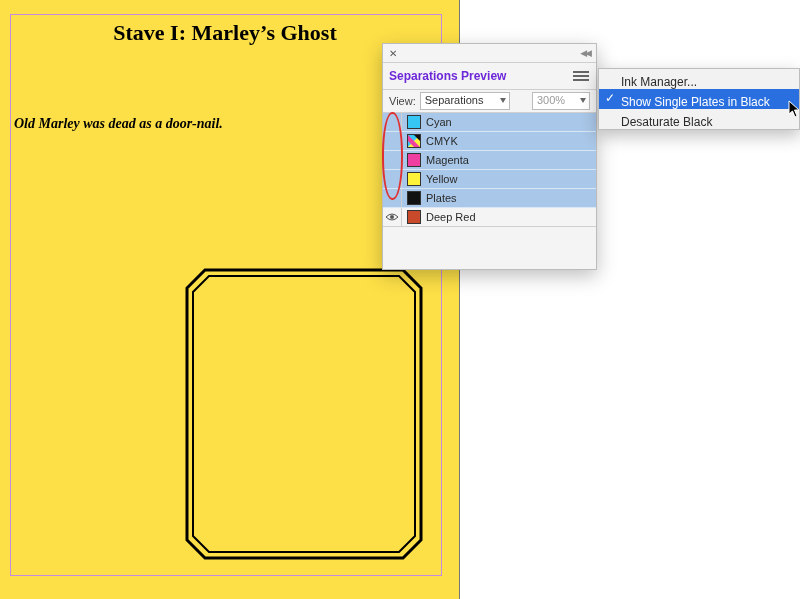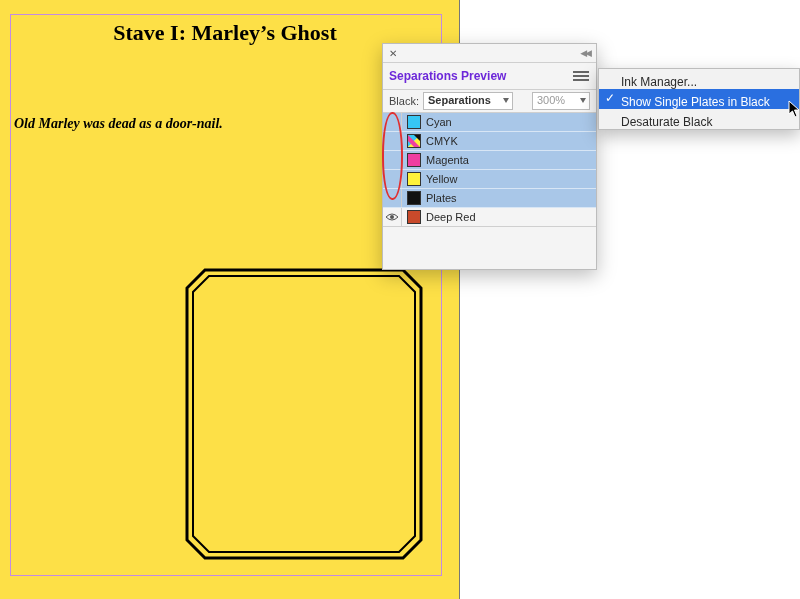--- a/index.html
+++ b/index.html
@@ -116,21 +116,21 @@
   .select {
     border: 1px solid #bbb;
     background: #fff;
     font-size: 11px;
     height: 16px;
     line-height: 14px;
     padding: 0 14px 0 4px;
     position: relative;
     color:#333;
   }
-  .select.sep { width: 70px; font-weight: bold; }
+  .select.sep { width: 70px; }
   .select.zoom { width: 38px; color:#9a9a9a; }
   .select::after {
     content: "";
     position: absolute;
     right: 3px; top: 5px;
     border-left: 3px solid transparent;
     border-right: 3px solid transparent;
     border-top: 5px solid #666;
   }
   .ink-list { }
@@ -235,21 +235,21 @@
   </div>
   <div class="panel-tabs">
     <span class="panel-tab-label">Separations Preview</span>
     <span class="panel-menu-btn">
         <div></div>
         <div></div>
         <div></div>
       </span>
   </div>
   <div class="panel-row-view">
-    <span class="lbl">Black:</span>
+    <span class="lbl">View:</span>
     <span class="select sep">Separations</span>
     <span style="flex:1"></span>
     <span class="select zoom">300%</span>
   </div>
   <div class="ink-list" id="ink-list">
       <div class="ink-row">
         <div class="eye-col"></div>
         <div class="swatch" style="background: rgb(54, 199, 244);"></div>
         <span class="ink-label">Cyan</span>
       </div>

